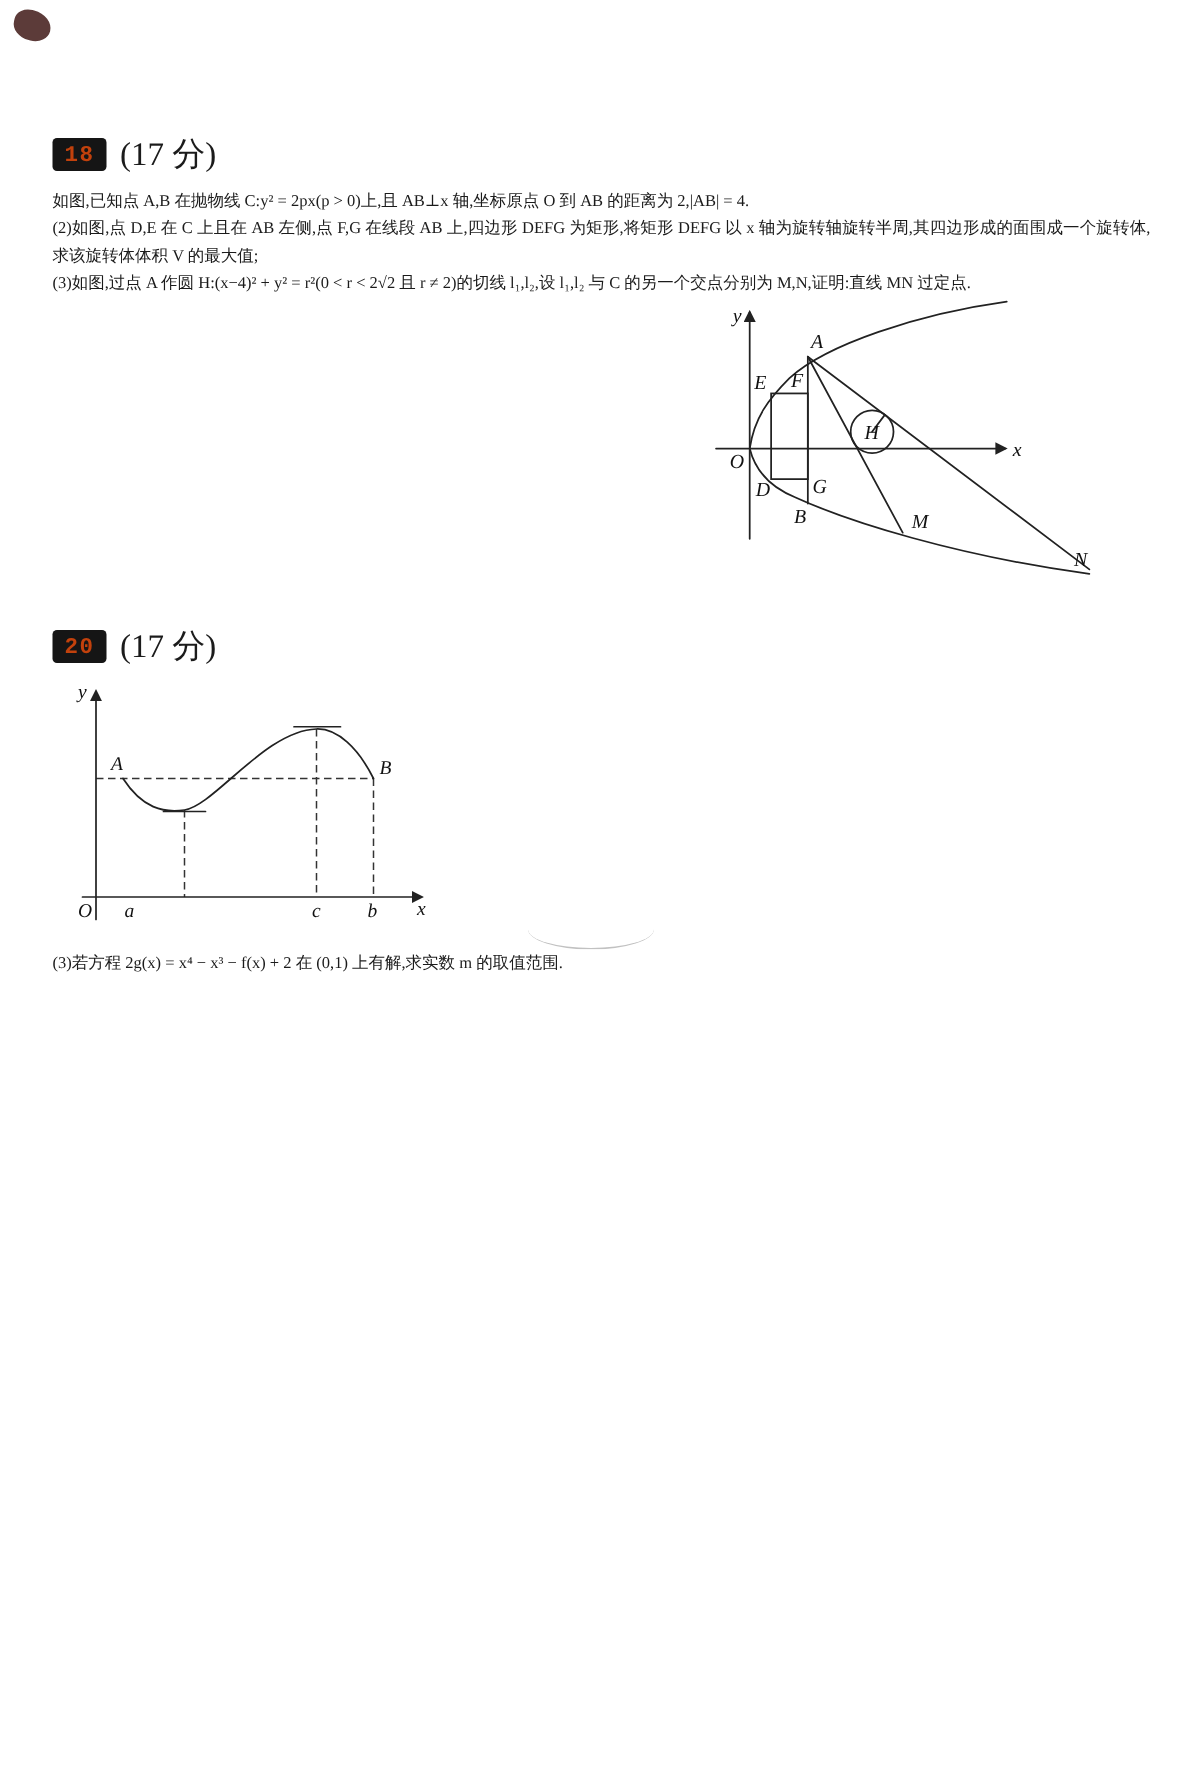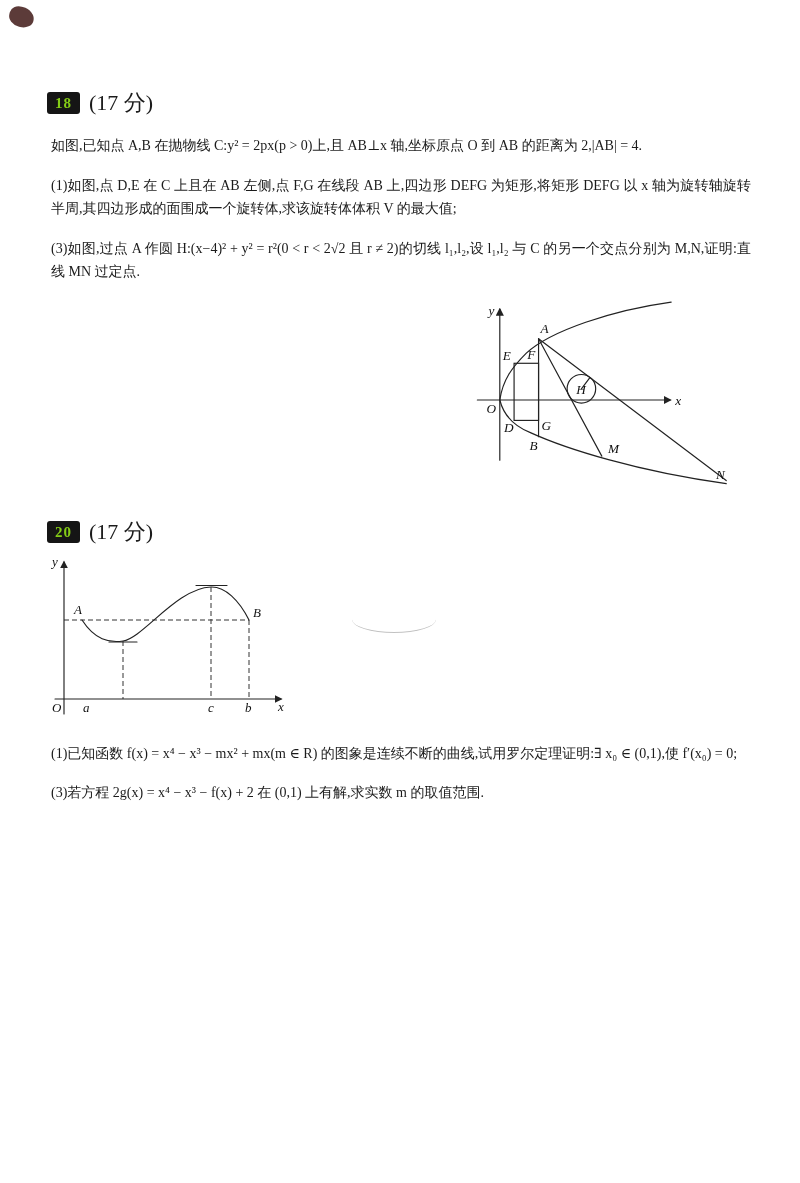--- a/index.html
+++ b/index.html
@@ -6,27 +6,27 @@
   .page {
     position:relative;
     width:800px; height:1183px;
     margin:0 auto;
     background:#ffffff;
     color:#1b1b1b;
     font-family:"Liberation Serif","DejaVu Serif",serif;
     overflow:hidden;
   }
   .content { position:absolute; left:35px; top:88px; width:732px; }
-  p { margin:16px; font-size:14px; line-height:1.68; text-align:justify; }
+  p { margin:0; font-size:11px; line-height:1.68; text-align:justify; }
   .problem-header { display:flex; align-items:center; gap:9px; margin:0 0 7px 0; }
   .badge {
-    display:inline-block; background:#151515; color:#84cc16;
-    font-family:Liberation Serif, serif;
+    display:inline-block; background:#151515; color:#c2410c;
+    font-family:Liberation Mono, monospace;
     font-weight:bold; font-size:15px; line-height:1;
-    padding:4px 8px 3px; border-radius:3px; letter-spacing:1px;margin-left:12px;
+    padding:4px 8px 3px; border-radius:3px; letter-spacing:1px;
   }
   .score { font-size:22px; }
   .section-19 { margin-top:18px; }
   .fig1 { width:306px; margin:0 2px 8px auto; }
   .fig2 { margin:6px 0 8px 14px; }
   svg { display:block; }
   .stroke { stroke:#222; fill:none; stroke-width:1.15; stroke-linecap:round; }
   .dash  { stroke:#333; fill:none; stroke-width:1; stroke-dasharray:5 3; }
   .figlabel text {
     font-family:"Liberation Serif","DejaVu Serif",serif;
@@ -51,21 +51,21 @@
   <div class="arc-artifact"></div>
 
   <div class="content">
 
     <section>
       <div class="problem-header">
         <span class="badge">18</span>
         <span class="score">(17 分)</span>
       </div>
       <p>如图,已知点 A,B 在抛物线 C:y² = 2px(p &gt; 0)上,且 AB⊥x 轴,坐标原点 O 到 AB 的距离为 2,|AB| = 4.</p>
-      <p>(1)如图,点 D,E 在 C 上且在 AB 左侧,点 F,G 在线段 AB 上,四边形 DEFG 为矩形,将矩形 DEFG 以 x 轴为旋转轴旋转半周,其四边形成的面围成一个旋转体,求该旋转体体积 V 的最大值;</p>
+      <p>(2)如图,点 D,E 在 C 上且在 AB 左侧,点 F,G 在线段 AB 上,四边形 DEFG 为矩形,将矩形 DEFG 以 x 轴为旋转轴旋转半周,其四边形成的面围成一个旋转体,求该旋转体体积 V 的最大值;</p>
       <p>(3)如图,过点 A 作圆 H:(x−4)² + y² = r²(0 &lt; r &lt; 2√2 且 r ≠ 2)的切线 l₁,l₂,设 l₁,l₂ 与 C 的另一个交点分别为 M,N,证明:直线 MN 过定点.</p>
 
       <div class="fig1">
         <svg viewBox="0 0 300 195" width="306" height="199">
           <defs>
             <marker id="arr" viewBox="0 0 10 10" refX="8" refY="5" markerWidth="7" markerHeight="7" orient="auto-start-reverse">
               <path d="M0,0 L10,5 L0,10 z" fill="#222"></path>
             </marker>
           </defs>
           <g class="stroke">
@@ -130,18 +130,17 @@
             <text x="3" y="158">O</text>
             <text x="25" y="60">A</text>
             <text x="204" y="63">B</text>
             <text x="34" y="158">a</text>
             <text x="159" y="158">c</text>
             <text x="196" y="158">b</text>
           </g>
         </svg>
       </div>
 
-      <p>(1)已知函数 f(x) = x⁴ − x³ − mx² + mx(m ∈ R) 的图象是连续不断的曲线,试用罗尔定理证明:∃ x₀ ∈ (0,1),使 f′(x₀) = 0;</p>
       <p>(3)若方程 2g(x) = x⁴ − x³ − f(x) + 2 在 (0,1) 上有解,求实数 m 的取值范围.</p>
     </section>
 
   </div>
 </div>
 
 </body></html>

